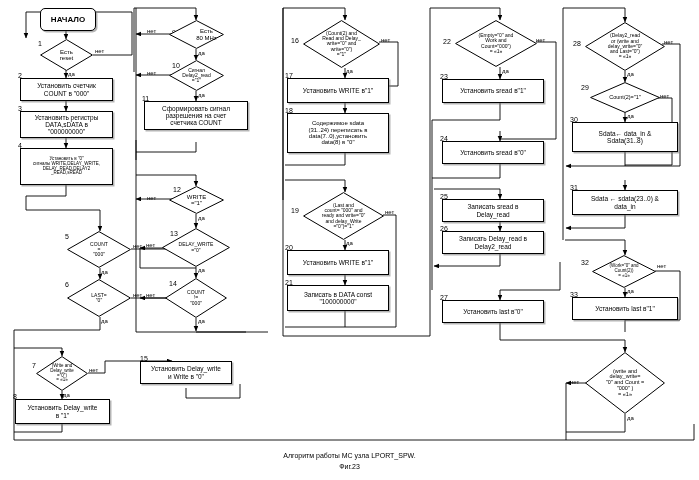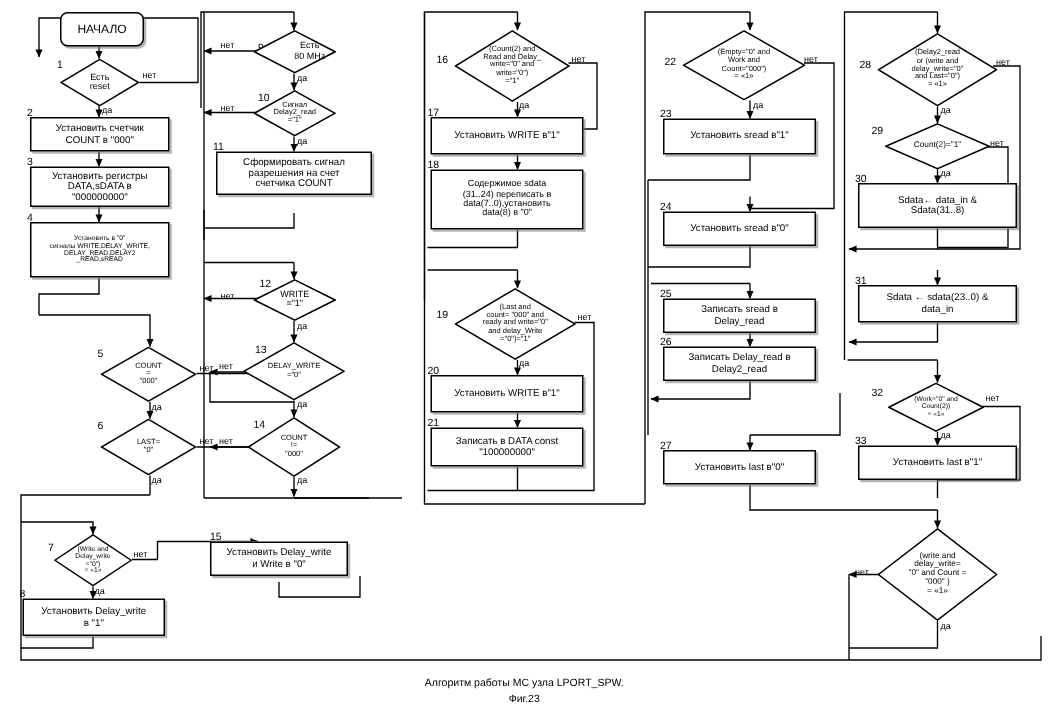--- a/index.html
+++ b/index.html
@@ -35,21 +35,21 @@
     pointer-events:none;
   }
   .num{position:absolute;color:#000;font-size:7px;line-height:1;}
   .yn{position:absolute;color:#000;font-size:6px;line-height:1;}
   .caption{position:absolute;width:100%;text-align:center;color:#000;}
   .f7{font-size:7px;}
   .f6{font-size:6px;}
   .f55{font-size:5.5px;}
   .f5{font-size:5px;}
   .f45{font-size:4.5px;}
-  .f8{font-size:8px;}
+  .f8{font-size:8px;font-weight:bold;}
   .f65{font-size:6.5px;}
 </style>
 </head>
 <body>
 
 <div id="canvas">
 
   <svg id="wires" viewBox="0 0 699 480">
     <defs>
       <marker id="ar" markerWidth="7" markerHeight="7" refX="5.6" refY="2.6" orient="auto">

